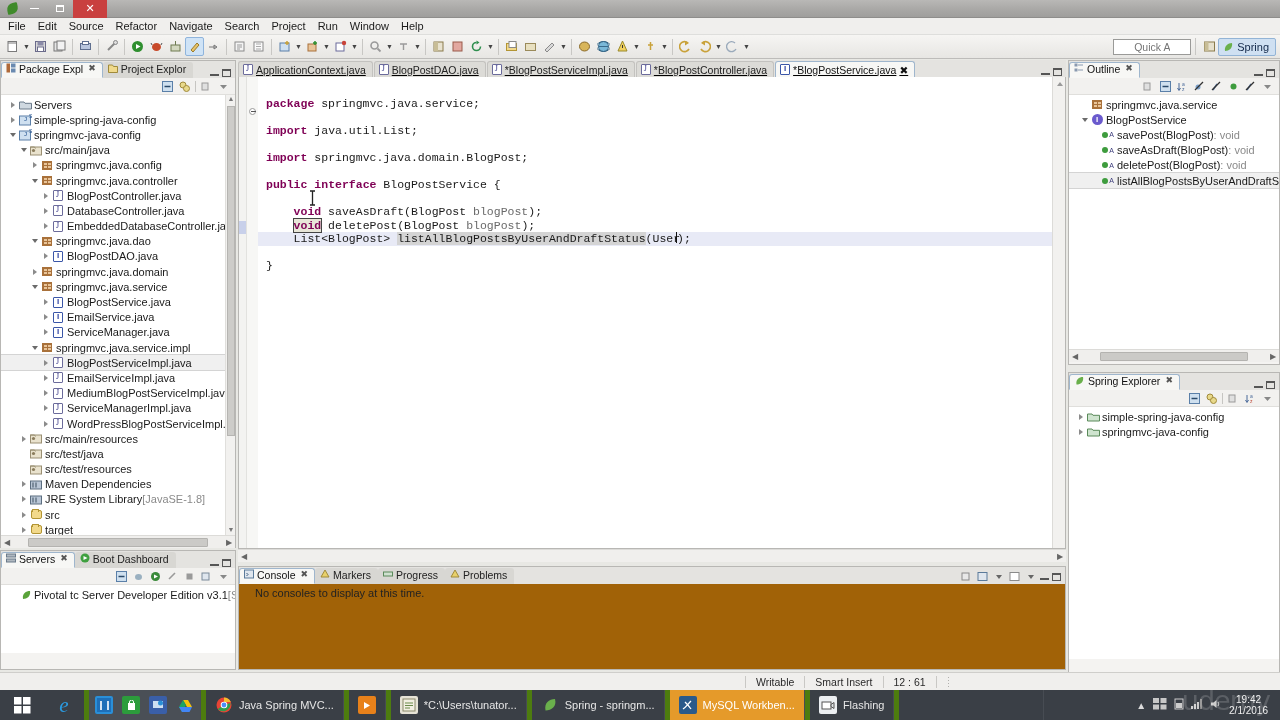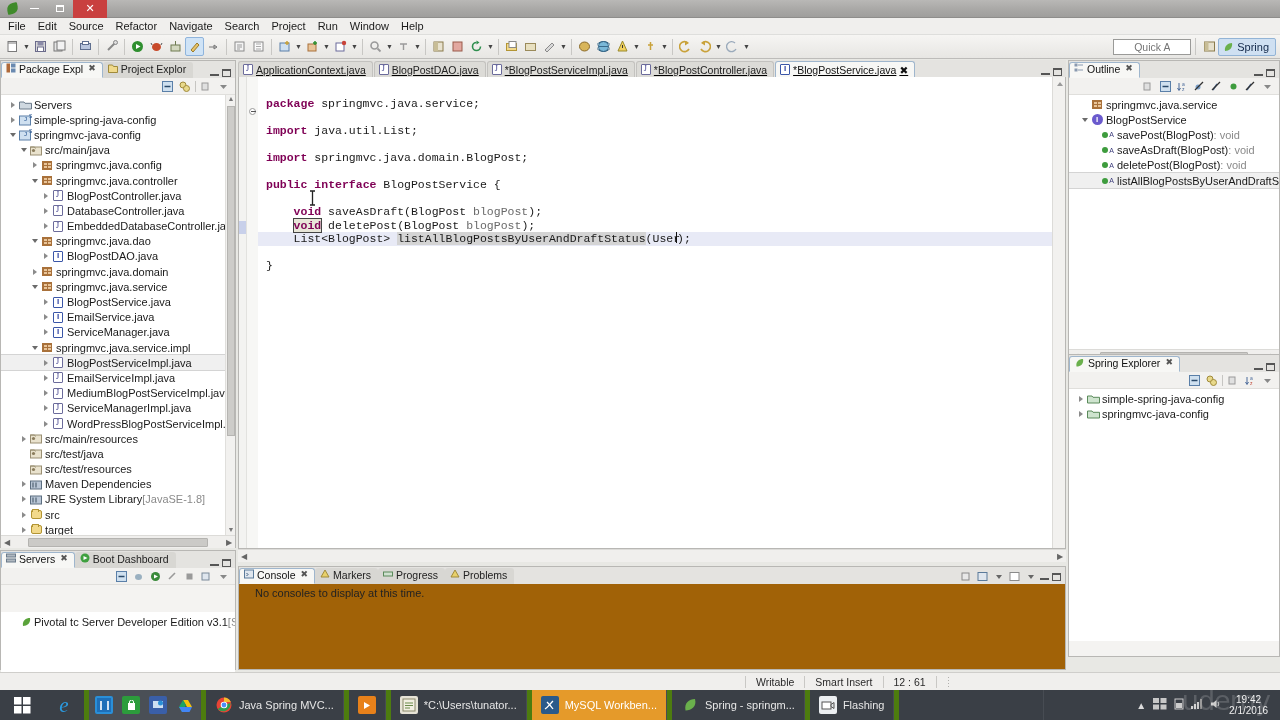--- a/index.html
+++ b/index.html
@@ -911,21 +911,21 @@
         <svg width="11" height="11">
             <rect x="1" y="2" width="7" height="7" fill="#dfe6ee" stroke="#7a8a9a"></rect>
           </svg>
       </div>
       <div class="vt-ico">
         <svg width="11" height="11">
             <path d="M2 4 L9 4 L5.5 8 Z" fill="#888"></path>
           </svg>
       </div>
     </div>
-    <div class="view-body" style="height:68px;margin-top:27px;">
+    <div class="view-body" style="height:68px;">
       <div class="tree" id="servers-tree">
           <div class="trow">
             <span style="width: 6px; flex: 0 0 auto;"></span>
             <span class="twist"></span>
             <span class="ticon">
               <svg width="13" height="12">
                 <path d="M11 2 C7 2 3 4.5 4 10 C8 10 12 7 11 2 Z" fill="#5aa33a"></path>
               </svg>
             </span>
             <span class="tlabel">Pivotal tc Server Developer Edition v3.1</span>
@@ -1205,21 +1205,21 @@
           </div>
         </div>
     </div>
     <div class="hsb" style="height:13px;">
       <div class="hsb-arrow">◀</div>
       <div class="hsb-thumb" style="width:148px;"></div>
       <div class="hsb-arrow">▶</div>
     </div>
   </div>
 
-  <div class="view" style="left:1068px;top:354px;width:212px;height:303px;">
+  <div class="view" style="left:1068px;top:372px;width:212px;height:303px;">
     <div class="view-tabs">
       <div class="vtab active">
         <svg width="11" height="11">
             <path d="M9 2 C5 2 1.5 4.5 2.5 9.5 C6.5 9.5 10 7 9 2 Z" fill="#6ab04c"></path>
           </svg>
         <span>Spring Explorer</span>
         <span class="xmark">✖</span>
       </div>
       <div class="vtabs-right">
         <div class="minbar"></div>
@@ -1356,35 +1356,35 @@
     </div>
     <div class="tb-task">
       <span class="tapp-ico" style="background:#e6e3d6;">
         <svg width="14" height="14">
             <rect x="1" y="1" width="12" height="12" fill="#f2efe2" stroke="#8a8a6a"></rect>
             <path d="M3 5h8 M3 7.5h8 M3 10h5" stroke="#6a8a4a"></path>
           </svg>
       </span>
       <span>*C:\Users\tunator...</span>
     </div>
+    <div class="tb-task">
+      <span class="tapp-ico">
+        <svg width="16" height="16">
+            <path d="M13 2 C7 2 2 6 3.5 13.5 C9.5 13.5 15 9.5 13 2 Z" fill="#6ab04c"></path>
+          </svg>
+      </span>
+      <span>Spring - springm...</span>
+    </div>
     <div class="tb-task active">
       <span class="tapp-ico" style="background:#2a5a8a;">
         <svg width="13" height="13">
             <path d="M2 10 C5 8 7 5 10 2 M4 3 C6 5 8 7 10 10" stroke="#fff" fill="none" stroke-width="1.3"></path>
           </svg>
       </span>
       <span>MySQL Workben...</span>
-    </div>
-    <div class="tb-task">
-      <span class="tapp-ico">
-        <svg width="16" height="16">
-            <path d="M13 2 C7 2 2 6 3.5 13.5 C9.5 13.5 15 9.5 13 2 Z" fill="#6ab04c"></path>
-          </svg>
-      </span>
-      <span>Spring - springm...</span>
     </div>
     <div class="tb-task">
       <span class="tapp-ico" style="background:#eceff2;">
         <svg width="14" height="12">
             <rect x="1" y="3" width="9" height="7" fill="#fff" stroke="#555"></rect>
             <path d="M10 5.5 L13 3.5 v6 L10 7.5 Z" fill="#dfe3e6" stroke="#555"></path>
           </svg>
       </span>
       <span>Flashing</span>
     </div>

